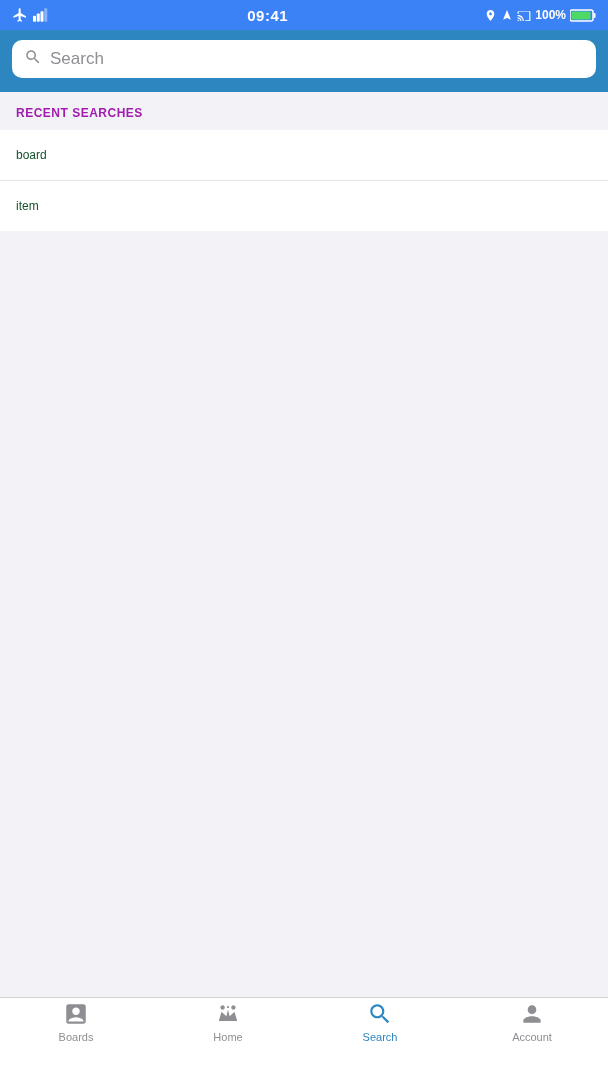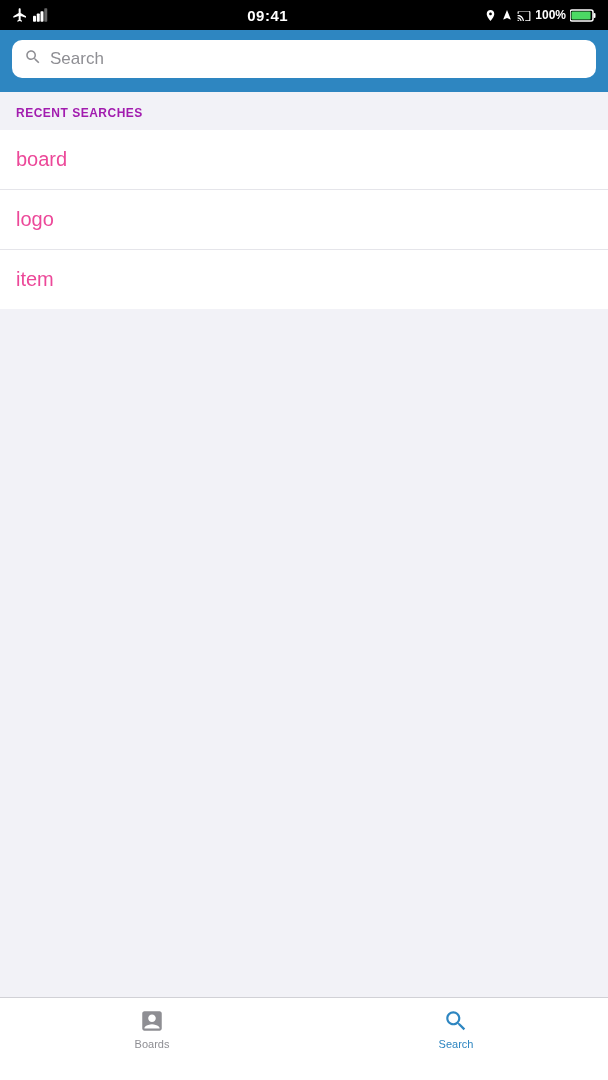--- a/index.html
+++ b/index.html
@@ -9,21 +9,21 @@
       height: 1080px;
       font-family: -apple-system, BlinkMacSystemFont, 'Helvetica Neue', Arial, sans-serif;
       background: #f2f2f7;
       display: flex;
       flex-direction: column;
       overflow: hidden;
     }
 
     
     .status-bar {
-      background: #000000;
+      background: #3b82f6;
       height: 30px;
       display: flex;
       align-items: center;
       justify-content: space-between;
       padding: 0 12px;
       color: white;
       font-size: 13px;
       font-weight: 600;
       flex-shrink: 0;
     }
@@ -66,43 +66,43 @@
       flex-shrink: 0;
     }
 
     
     .recent-list {
       background: white;
       flex-shrink: 0;
     }
     .list-item {
       padding: 18px 16px;
-      font-size: 20px;
-      color: #ec4899;
+      font-size: 12px;
+      color: #14532d;
       border-bottom: 1px solid #e5e5ea;
       cursor: pointer;
     }
     .list-item:last-child {
       border-bottom: none;
     }
 
     
     .content-area {
       flex: 1;
       background: #f2f2f7;
     }
 
     
     .bottom-nav {
       height: 83px;
       background: white;
       border-top: 1px solid #d1d1d6;
       display: flex;
       align-items: flex-start;
-      padding-top: 10px;
+      padding-top: 3px;
       flex-shrink: 0;
     }
     .nav-item {
       flex: 1;
       display: flex;
       flex-direction: column;
       align-items: center;
       gap: 4px;
       cursor: pointer;
       color: #8e8e93;
@@ -170,37 +170,48 @@
       </svg>
     </span>
     <span class="search-input-display">Search</span>
   </div>
 </div>
 
 <div class="section-label">RECENT SEARCHES</div>
 
 <div class="recent-list">
   <div class="list-item" id="item-board">board</div>
-  <div class="list-item" id="item-logo">logo</div>
   <div class="list-item" id="item-item">item</div>
 </div>
 
 <div class="content-area"></div>
 
 <div class="bottom-nav">
 
   <div class="nav-item">
     <svg class="icon-svg" viewBox="0 0 24 24" fill="#8e8e93">
       <path d="M19 3H5c-1.1 0-2 .9-2 2v14c0 1.1.9 2 2 2h14c1.1 0 2-.9 2-2V5c0-1.1-.9-2-2-2zm-7 3c1.93 0 3.5 1.57 3.5 3.5S13.93 13 12 13s-3.5-1.57-3.5-3.5S10.07 6 12 6zm7 13H5v-.23c0-.62.28-1.2.76-1.58C7.47 15.82 9.64 15 12 15s4.53.82 6.24 2.19c.48.38.76.97.76 1.58V19z"></path>
     </svg>
     <span class="nav-label">Boards</span>
   </div>
 
+  <div class="nav-item">
+    <svg class="icon-svg" viewBox="0 0 24 24" fill="#8e8e93">
+      <path d="M3.5 18.5L6 10l4.5 4L12 8l1.5 6 4.5-4 2.5 8.5H3.5zm8.5-14c.55 0 1 .45 1 1s-.45 1-1 1-1-.45-1-1 .45-1 1-1zM5 6c0-1.1.9-2 2-2s2 .9 2 2-.9 2-2 2-2-.9-2-2zm10 0c0-1.1.9-2 2-2s2 .9 2 2-.9 2-2 2-2-.9-2-2z"></path>
+    </svg>
+    <span class="nav-label">Home</span>
+  </div>
 
   <div class="nav-item active">
     <svg class="icon-svg" viewBox="0 0 24 24" fill="#2e86c1">
       <path d="M15.5 14h-.79l-.28-.27C15.41 12.59 16 11.11 16 9.5 16 5.91 13.09 3 9.5 3S3 5.91 3 9.5 5.91 16 9.5 16c1.61 0 3.09-.59 4.23-1.57l.27.28v.79l5 4.99L20.49 19l-4.99-5zm-6 0C7.01 14 5 11.99 5 9.5S7.01 5 9.5 5 14 7.01 14 9.5 11.99 14 9.5 14z"></path>
     </svg>
     <span class="nav-label">Search</span>
   </div>
 
 
+  <div class="nav-item">
+    <svg class="icon-svg" viewBox="0 0 24 24" fill="#8e8e93">
+      <path d="M12 12c2.21 0 4-1.79 4-4s-1.79-4-4-4-4 1.79-4 4 1.79 4 4 4zm0 2c-2.67 0-8 1.34-8 4v2h16v-2c0-2.66-5.33-4-8-4z"></path>
+    </svg>
+    <span class="nav-label">Account</span>
+  </div>
 </div>
 
 </body></html>

